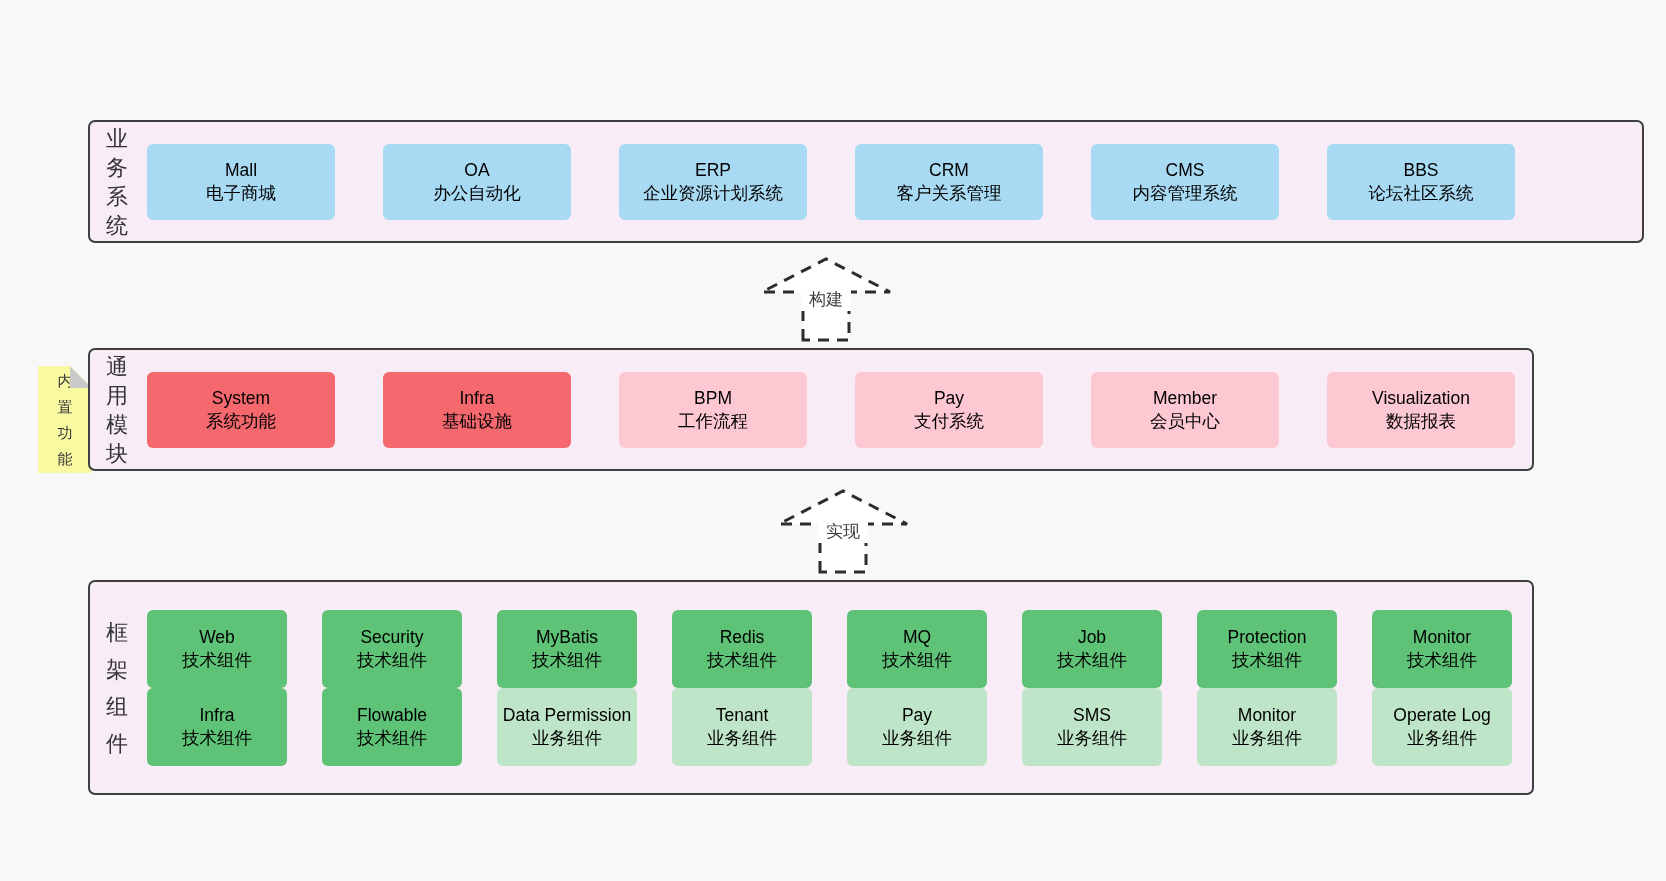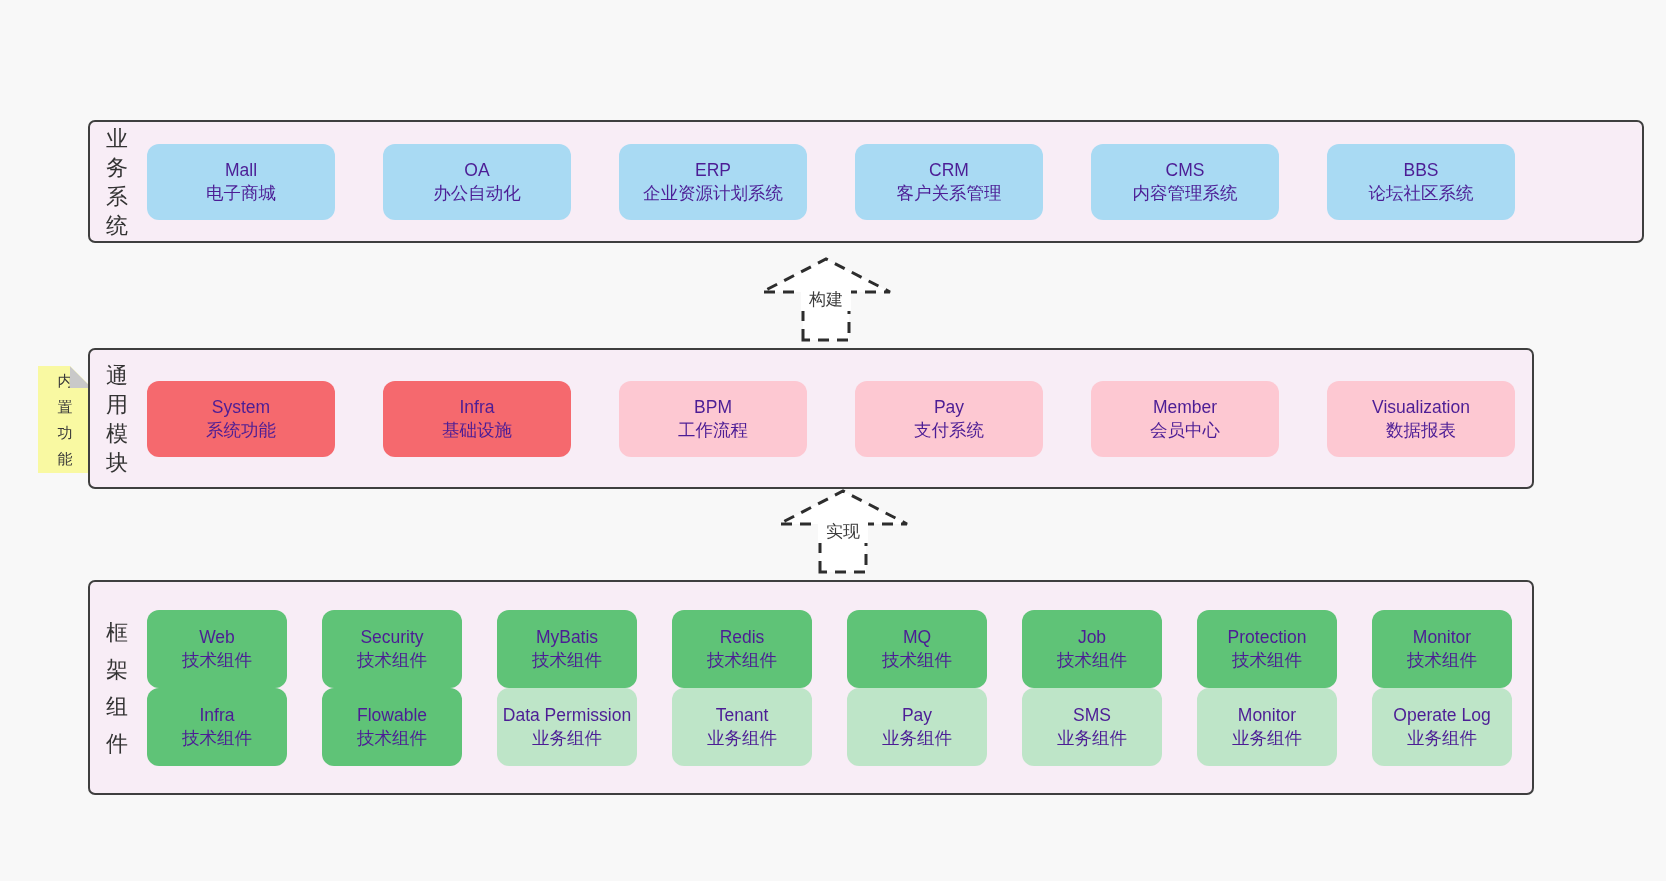--- a/index.html
+++ b/index.html
@@ -17,21 +17,21 @@
 
   
   .panel {
     position: absolute;
     box-sizing: border-box;
     background: var(--container_bg, #f8edf6);
     border: 2px solid var(--border, #3f3f3f);
     border-radius: 7px;
   }
   #panel-business  { left: 88px; top: 120px; width: 1556px; height: 123px; }
-  #panel-modules   { left: 88px; top: 348px; width: 1446px; height: 141px; }
+  #panel-modules   { left: 88px; top: 348px; width: 1446px; height: 123px; }
   #panel-components{ left: 88px; top: 580px; width: 1446px; height: 215px; }
 
   .vlabel {
     position: absolute;
     left: 13px;
     top: 50%;
     transform: translateY(-50%);
     width: 28px;
     font-size: 22px;
     line-height: 29px;
@@ -55,29 +55,29 @@
     top: 0;
     height: 100%;
     display: flex;
     flex-direction: column;
     justify-content: center;
   }
   .row { display: flex; gap: 35px; }
 
   .box {
     box-sizing: border-box;
-    border-radius: 12px;
+    border-radius: 6px;
     display: flex;
     flex-direction: column;
     align-items: center;
     justify-content: center;
     text-align: center;
     font-size: 17.5px;
     line-height: 23px;
-    color: #4c1d95;
+    color: #000000;
   }
   .box.wide { width: 188px; height: 76px; }
   .box.small { width: 140px; height: 78px; }
 
   .blue  { background: var(--blue,  #a9daf3); }
   .red   { background: var(--red,   #f5696e); }
   .pink  { background: var(--pink,  #fdc8d2); }
   .green { background: var(--green, #5fc377); }
   .lightgreen { background: var(--lightgreen, #bee5c8); }
 

